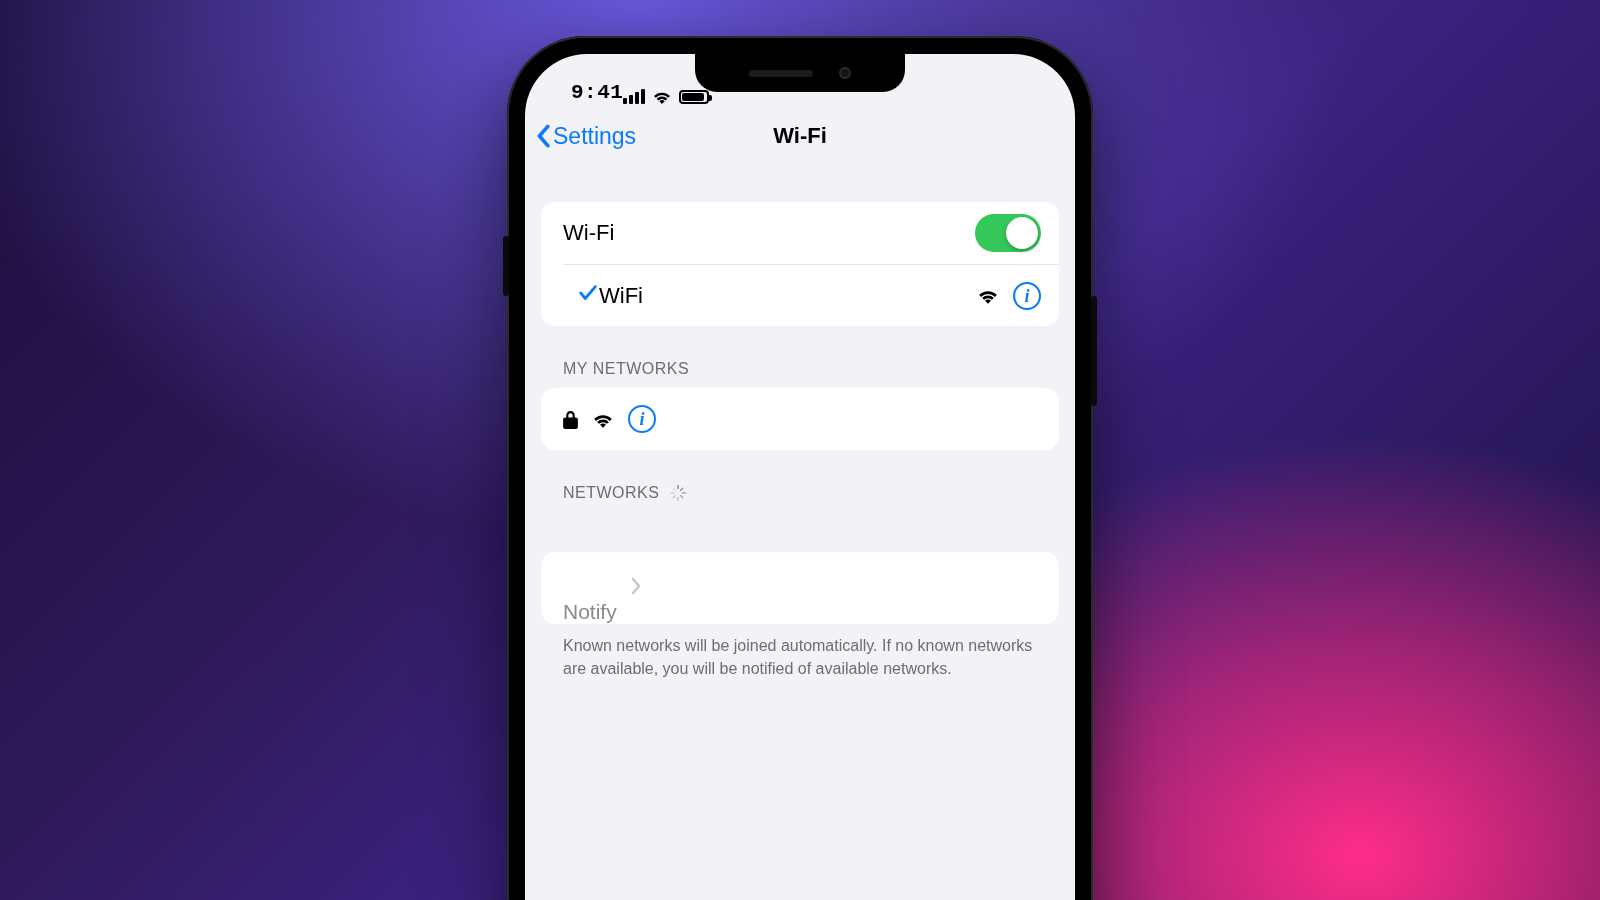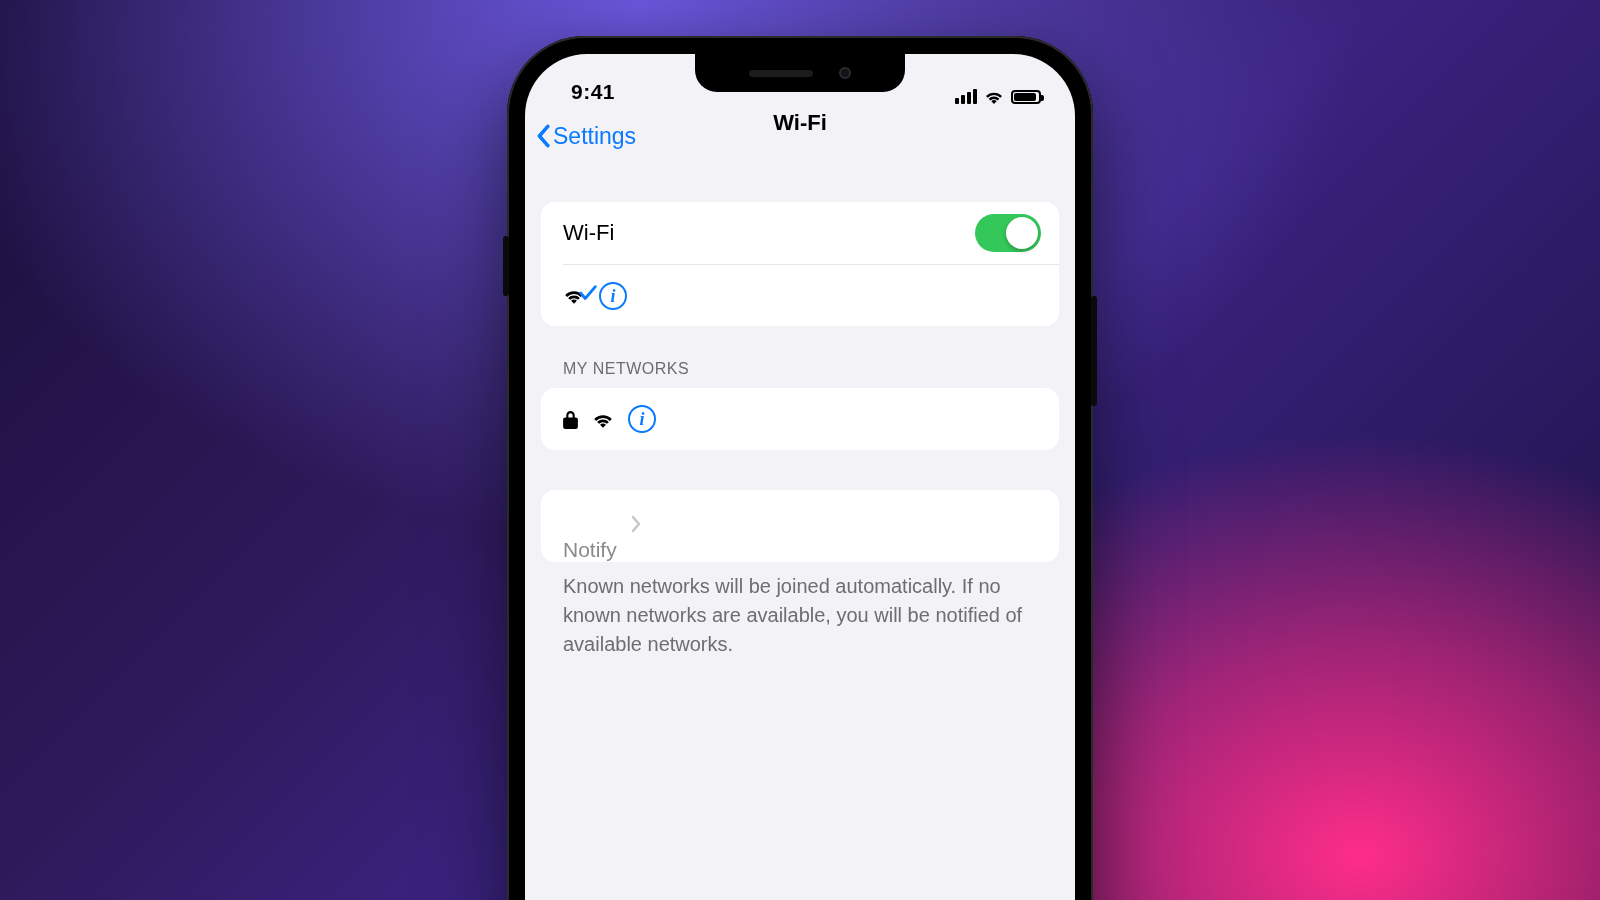--- a/index.html
+++ b/index.html
@@ -35,39 +35,39 @@
     position: absolute; top: 0; left: 50%; transform: translateX(-50%);
     width: 210px; height: 38px; background:#000;
     border-bottom-left-radius: 22px; border-bottom-right-radius: 22px;
     z-index: 50; display:flex; align-items:center; justify-content:center; gap:26px;
   }
   .notch .speaker { width: 64px; height: 7px; background:#1c1c1e; border-radius: 4px; }
   .notch .cam { width: 12px; height: 12px; background:#141418; border-radius:50%; border:2px solid #2a2a30; }
 
   
   .statusbar {
-    height: 56px; display:flex; align-items:flex-end; justify-content:space-between;
-    padding: 0 28px 6px 28px; position: relative; z-index: 40;
+    height: 56px; display:flex; align-items:flex-end; 
+    padding: 0 28px 6px 28px; position: relative; z-index: 40; font-family: Liberation Mono, monospace;
   }
   .statusbar .time { font-weight: 700; font-size: 21px; letter-spacing: 0.5px; color:#000; padding-left: 18px;}
   .status-right { display:flex; align-items:center; gap:7px; padding-right: 6px;}
   .cell-bars { display:flex; align-items:flex-end; gap:2px; }
   .cell-bars span { width:4px; background:#000; border-radius:1px; display:block; }
   .cell-bars span:nth-child(1){height:6px}
   .cell-bars span:nth-child(2){height:9px}
   .cell-bars span:nth-child(3){height:12px}
   .cell-bars span:nth-child(4){height:15px}
   .wifi-glyph svg { display:block; }
   .battery { width:30px; height:14px; border:2px solid #000; border-radius:4px; position:relative; }
   .battery::after{content:""; position:absolute; right:-5px; top:3px; width:3px; height:6px; background:#000; border-radius:0 2px 2px 0;}
   .battery .fill{position:absolute; left:1px; top:1px; bottom:1px; width:22px; background:#000; border-radius:2px;}
 
   
   .navbar {
-    height: 52px; display:flex; justify-content:center; position:relative;
+    height: 52px; display:flex; align-items:center; justify-content:center; position:relative;
     padding: 0 16px;
   }
   .navbar .back {
     position:absolute; left:10px; top:0; bottom:0; display:flex; align-items:center; gap:2px;
     color:#0a7aff; font-size:23px; cursor:pointer;
   }
   .navbar .back svg { display:block; }
   .navbar .title { font-weight:700; font-size:22px; color:#000; }
 
   .content { padding: 0 16px; }
@@ -104,21 +104,21 @@
     display:flex; align-items:center; justify-content:center; color:#0a7aff;
     font-family: Georgia, 'Times New Roman', serif; font-style: italic; font-weight:700; font-size:18px;
     cursor:pointer; line-height:1;
   }
 
   .lock svg, .wifi-ic svg { display:block; }
 
   .chevron { color:#c7c7cc; }
 
   .footer-note {
-    font-size: 20px; color:#6d6d72; line-height:1.45;
+    font-size: 16px; color:#6d6d72; line-height:1.45;
     padding: 10px 22px 0 22px;
   }
 
   .group.tight { margin-top: 0; }
 </style>
 </head>
 <body>
 <div class="stage">
 
   <div class="phone">
@@ -171,20 +171,21 @@
                   <span class="knob"></span>
                 </span>
             </span>
           </div>
           <div class="row indent">
             <span class="check">
               <svg width="22" height="22" viewBox="0 0 24 24">
                   <path fill="none" stroke="#0a7aff" stroke-width="3" stroke-linecap="round" stroke-linejoin="round" d="M4 12l5 6L20 5"></path>
                 </svg>
             </span>
+            <span class="label">WiFi</span>
             <span class="trailing">
               <span class="wifi-ic">
                 <svg width="22" height="17" viewBox="0 0 24 18">
                     <path fill="#000" d="M12 18l-3.2-3.2a4.5 4.5 0 016.4 0L12 18zm-6.4-6.4a9 9 0 0112.8 0l-2.1 2.1a6 6 0 00-8.6 0l-2.1-2.1zM2.4 8.4a13.5 13.5 0 0119.2 0l-2.1 2.1a10.5 10.5 0 00-15 0L2.4 8.4z"></path>
                   </svg>
               </span>
               <span class="info-btn">i</span>
             </span>
           </div>
         </div>
@@ -203,20 +204,37 @@
               <span class="wifi-ic">
                 <svg width="22" height="17" viewBox="0 0 24 18">
                     <path fill="#000" d="M12 18l-3.2-3.2a4.5 4.5 0 016.4 0L12 18zm-6.4-6.4a9 9 0 0112.8 0l-2.1 2.1a6 6 0 00-8.6 0l-2.1-2.1zM2.4 8.4a13.5 13.5 0 0119.2 0l-2.1 2.1a10.5 10.5 0 00-15 0L2.4 8.4z"></path>
                   </svg>
               </span>
               <span class="info-btn">i</span>
             </span>
           </div>
         </div>
 
+        <div class="section-header">
+          <span>NETWORKS</span>
+          <span class="spinner">
+            <svg width="18" height="18" viewBox="0 0 24 24">
+              <g stroke="#8e8e93" stroke-width="2" stroke-linecap="round">
+                <line x1="12" y1="2" x2="12" y2="6" opacity="1"></line>
+                <line x1="18.4" y1="5.6" x2="15.5" y2="8.5" opacity="0.9"></line>
+                <line x1="22" y1="12" x2="18" y2="12" opacity="0.8"></line>
+                <line x1="18.4" y1="18.4" x2="15.5" y2="15.5" opacity="0.65"></line>
+                <line x1="12" y1="22" x2="12" y2="18" opacity="0.5"></line>
+                <line x1="5.6" y1="18.4" x2="8.5" y2="15.5" opacity="0.4"></line>
+                <line x1="2" y1="12" x2="6" y2="12" opacity="0.3"></line>
+                <line x1="5.6" y1="5.6" x2="8.5" y2="8.5" opacity="0.2"></line>
+              </g>
+            </svg>
+          </span>
+        </div>
 
         <div style="height:40px"></div>
         <div class="group tight">
           <div class="row">
             <span class="trailing">
               <span class="value">Notify</span>
               <span class="chevron">
                 <svg width="10" height="18" viewBox="0 0 10 18">
                     <path fill="none" stroke="#c7c7cc" stroke-width="2.5" stroke-linecap="round" stroke-linejoin="round" d="M2 2l6 7-6 7"></path>
                   </svg>

